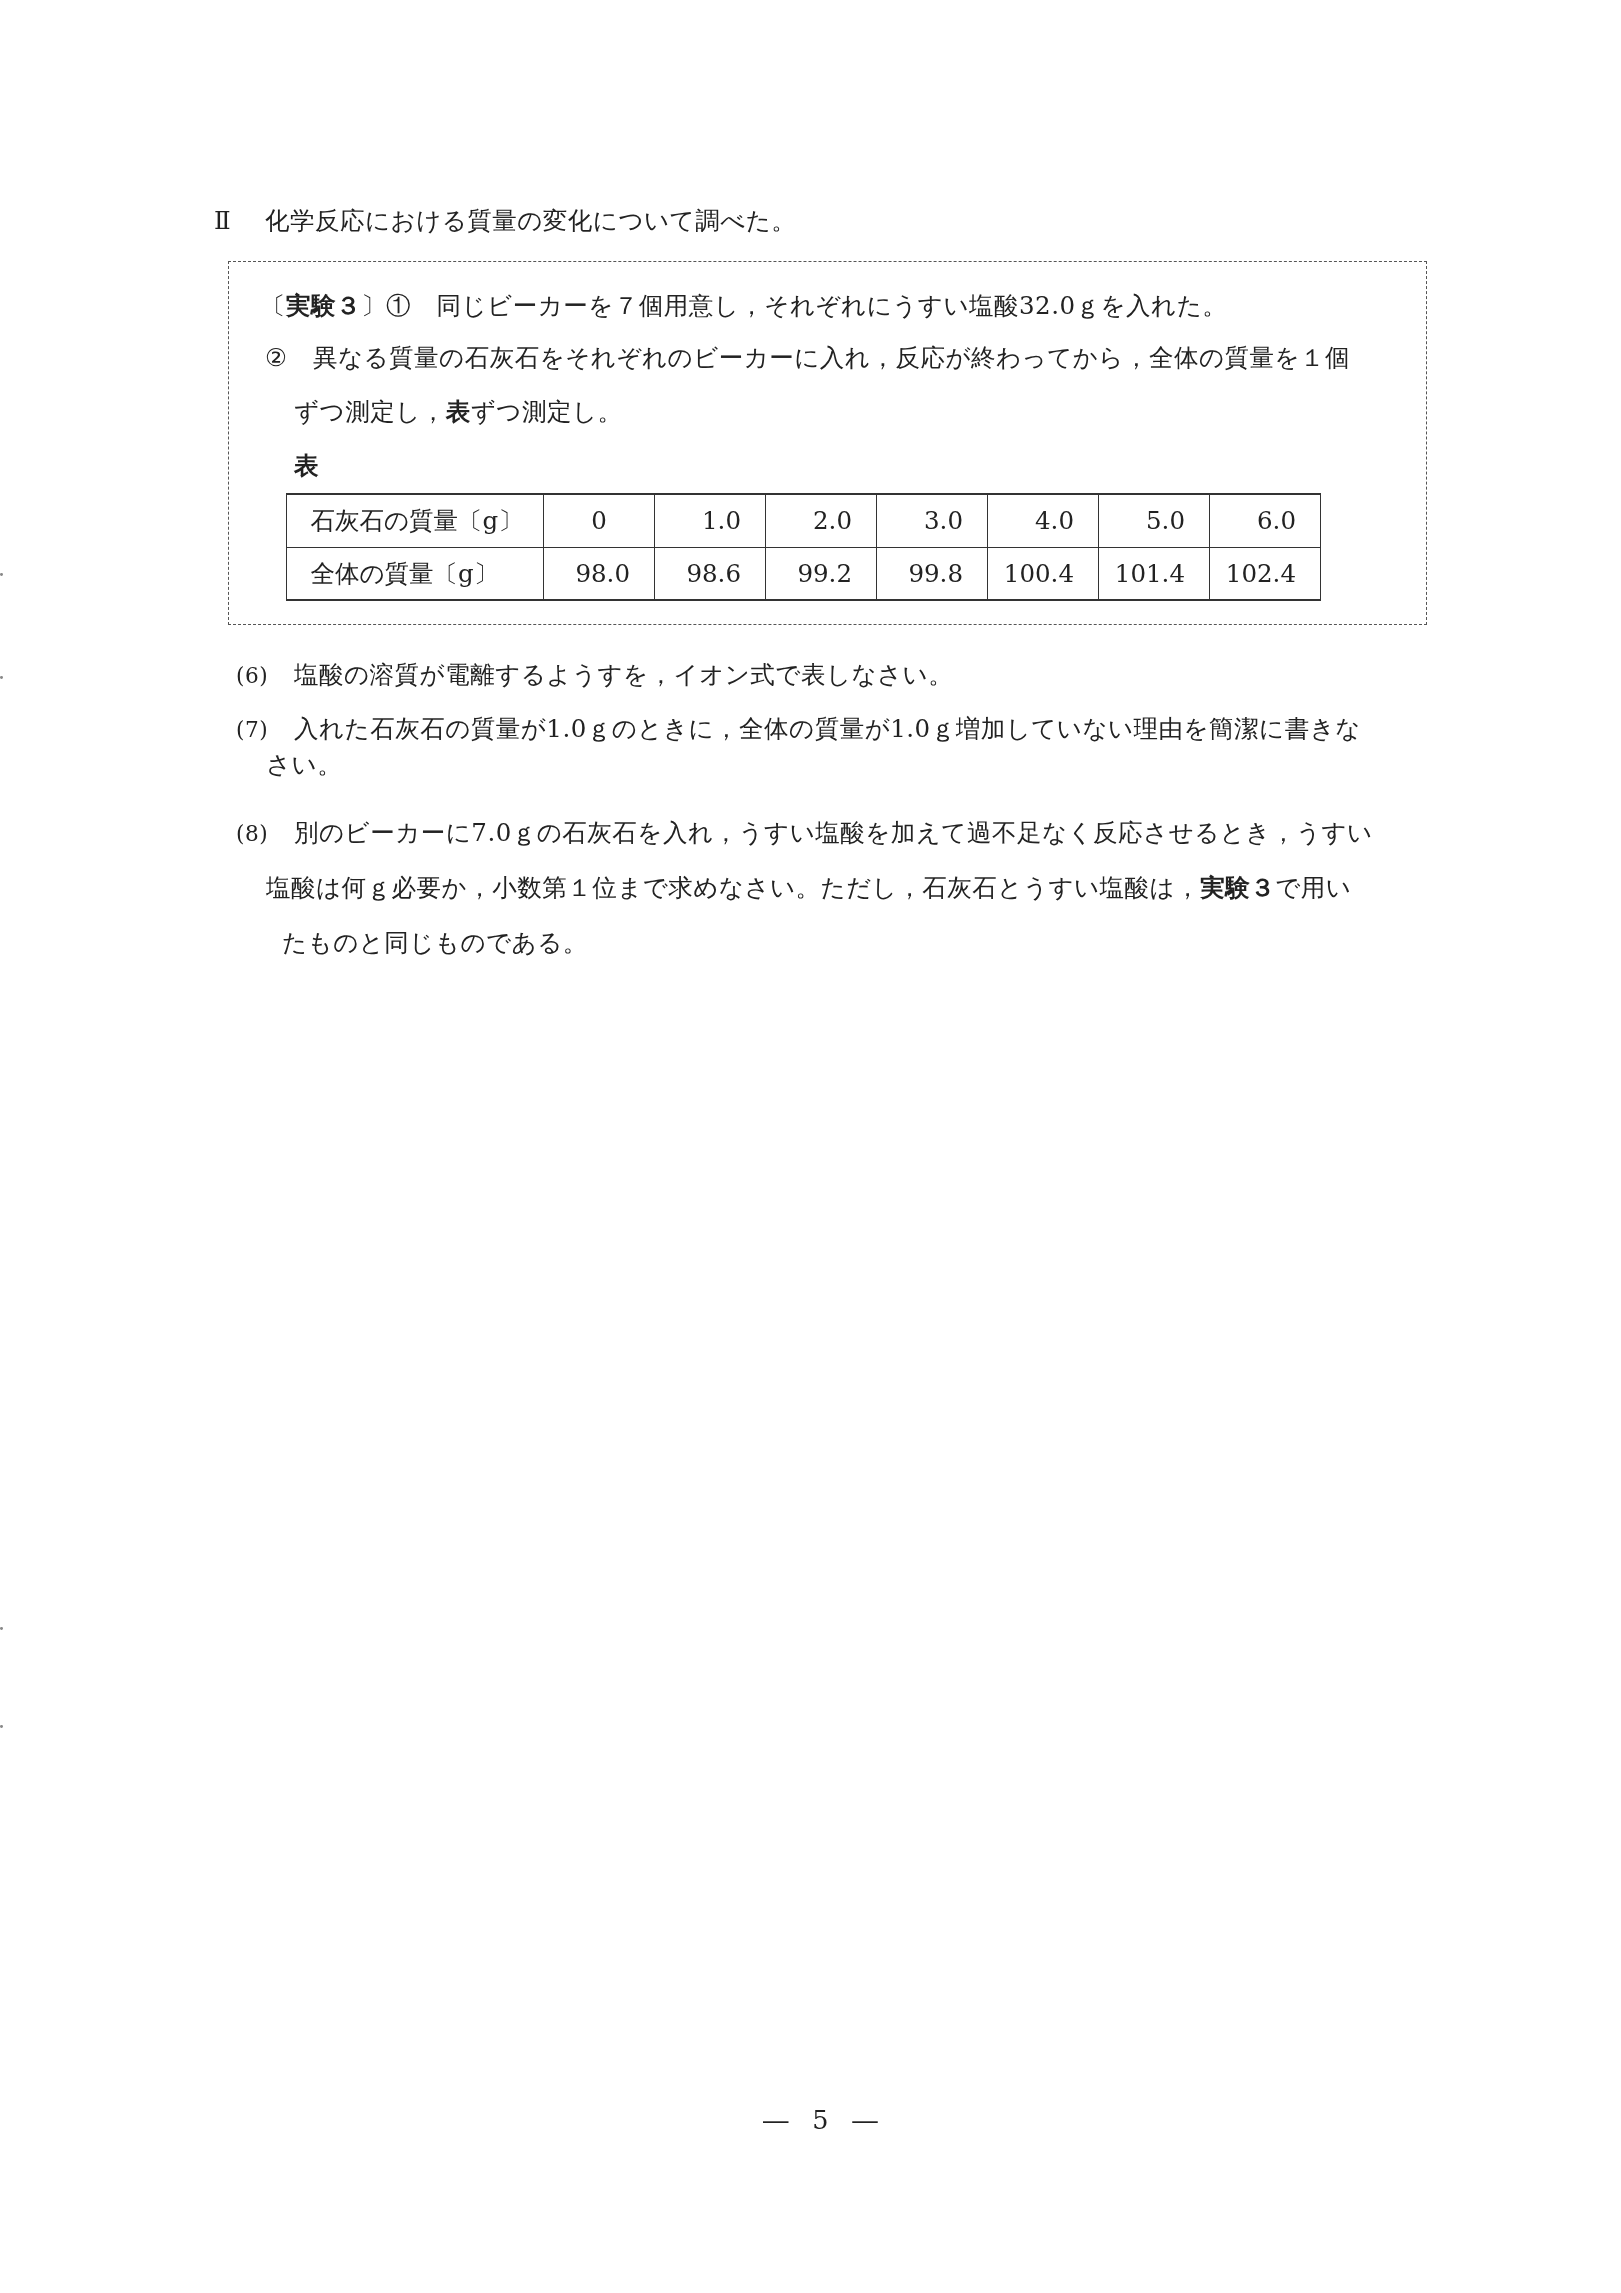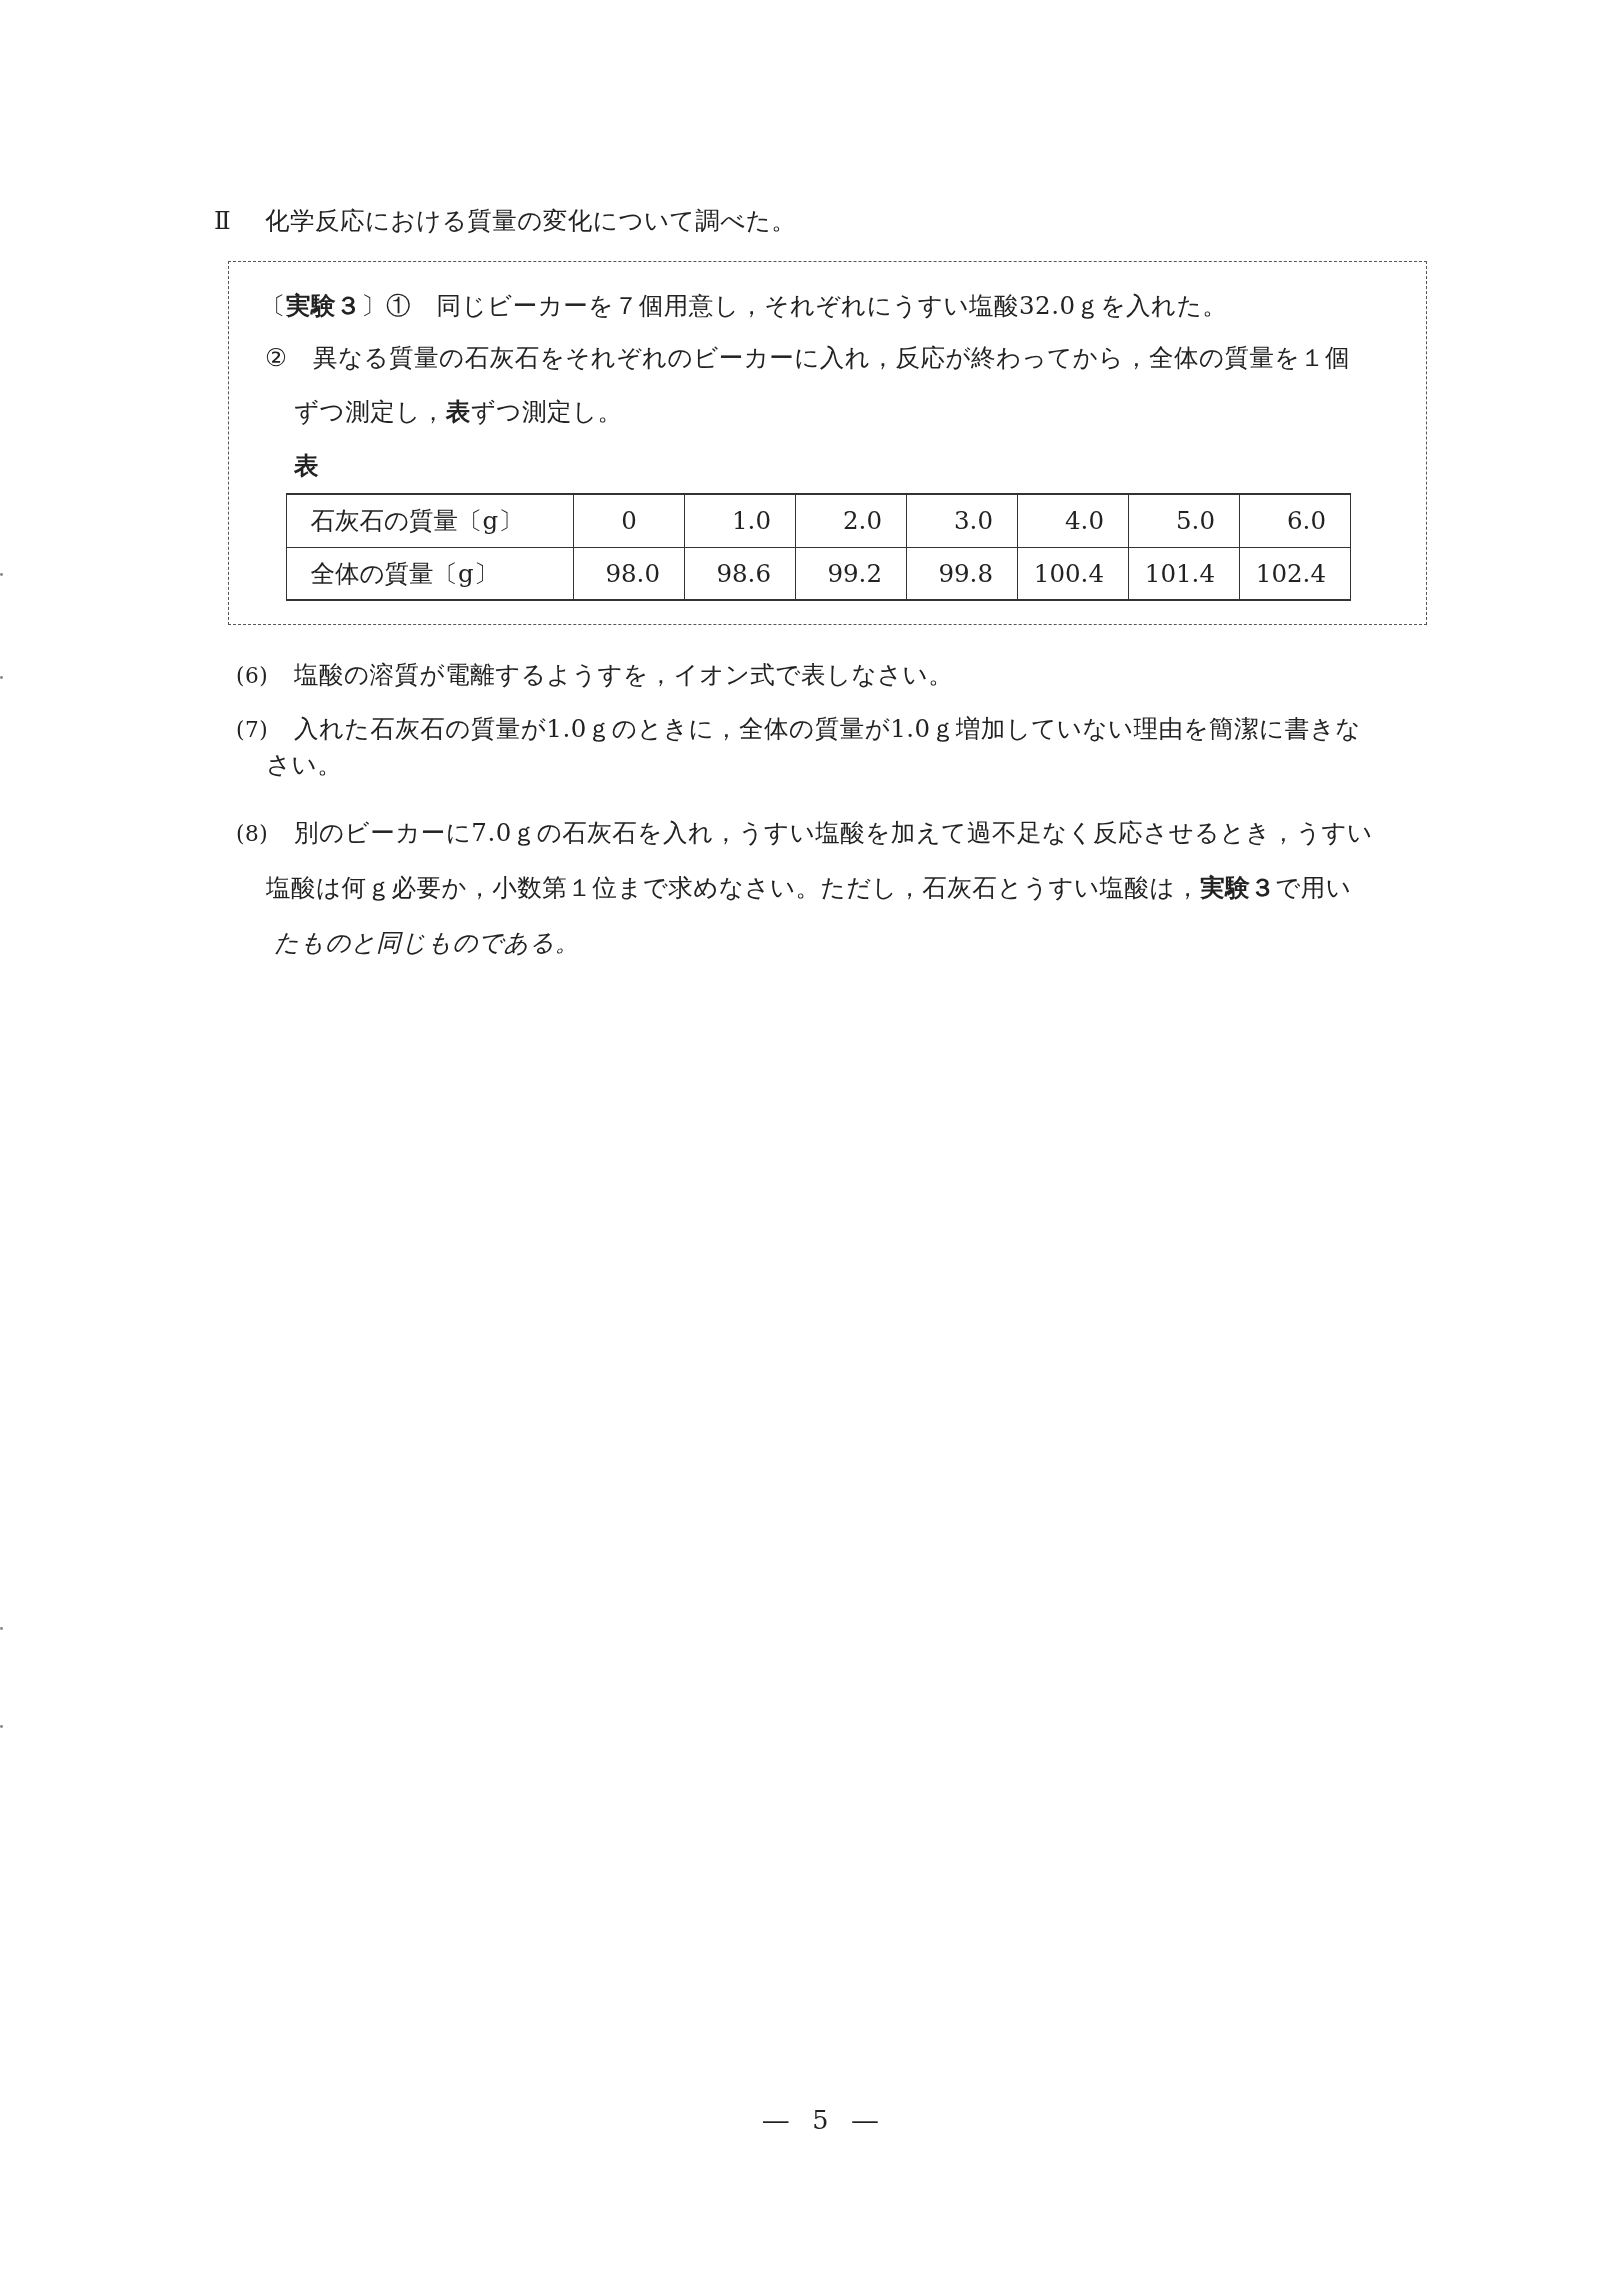--- a/index.html
+++ b/index.html
@@ -18,21 +18,21 @@
     border: 1.5px dashed #555555; box-sizing: border-box;
   }
   table.data {
     position: absolute; left: 286px; top: 493px;
     border-collapse: collapse; font-size: 24.5px;
   }
   table.data td {
     border: 1.5px solid #333333; height: 53px; padding: 0 24px 0 0;
     text-align: right; width: 111px; box-sizing: border-box;
   }
-  table.data td.rowhead { text-align: left; padding: 0 0 0 23.5px; width: 287px; }
+  table.data td.rowhead { text-align: left; padding: 0 0 0 23.5px; width: 257px; }
   table.data tr:first-child td { border-top-width: 2px; }
   table.data tr:last-child td { border-bottom-width: 2px; }
   table.data td.c0 { text-align: center; padding: 0; }
   .qlabel { display: inline-block; width: 58px; font-size: 21.6px; }
   .speck { position: absolute; width: 2.9px; height: 2.9px; background: #888; border-radius: 50%; }
   .page-num { left: 755px; top: 2105px; font-size: 25.5px; letter-spacing: 7.8px; }
 </style>
 </head>
 <body>
 
@@ -89,21 +89,21 @@
   <span class="qlabel">(7)</span><span>入れた石灰石の質量が1.0ｇのときに，全体の質量が1.0ｇ増加していない理由を簡潔に書きな</span>
 </div>
 <div class="abs txt" style="left:258px; top:750px;">さい。</div>
 
 <div class="abs txt" style="left:228px; top:818px;">
   <span class="qlabel">(8)</span><span>別のビーカーに7.0ｇの石灰石を入れ，うすい塩酸を加えて過不足なく反応させるとき，うすい</span>
 </div>
 <div class="abs txt" style="left:258px; top:873px;text-align:right;">
   <span>塩酸は何ｇ必要か，小数第１位まで求めなさい。ただし，石灰石とうすい塩酸は，</span><span class="bold">実験３</span><span>で用い</span>
 </div>
-<div class="abs txt" style="left:266px; top:928px;font-style:italic;">たものと同じものである。</div>
+<div class="abs txt" style="left:274px; top:928px;">たものと同じものである。</div>
 
 <div class="speck" style="left:0px; top:573px;"></div>
 <div class="speck" style="left:0px; top:676px;"></div>
 <div class="speck" style="left:0px; top:1627px;"></div>
 <div class="speck" style="left:0px; top:1725px;"></div>
 
 <div class="abs page-num">― 5 ―</div>
 
 
 </body></html>

